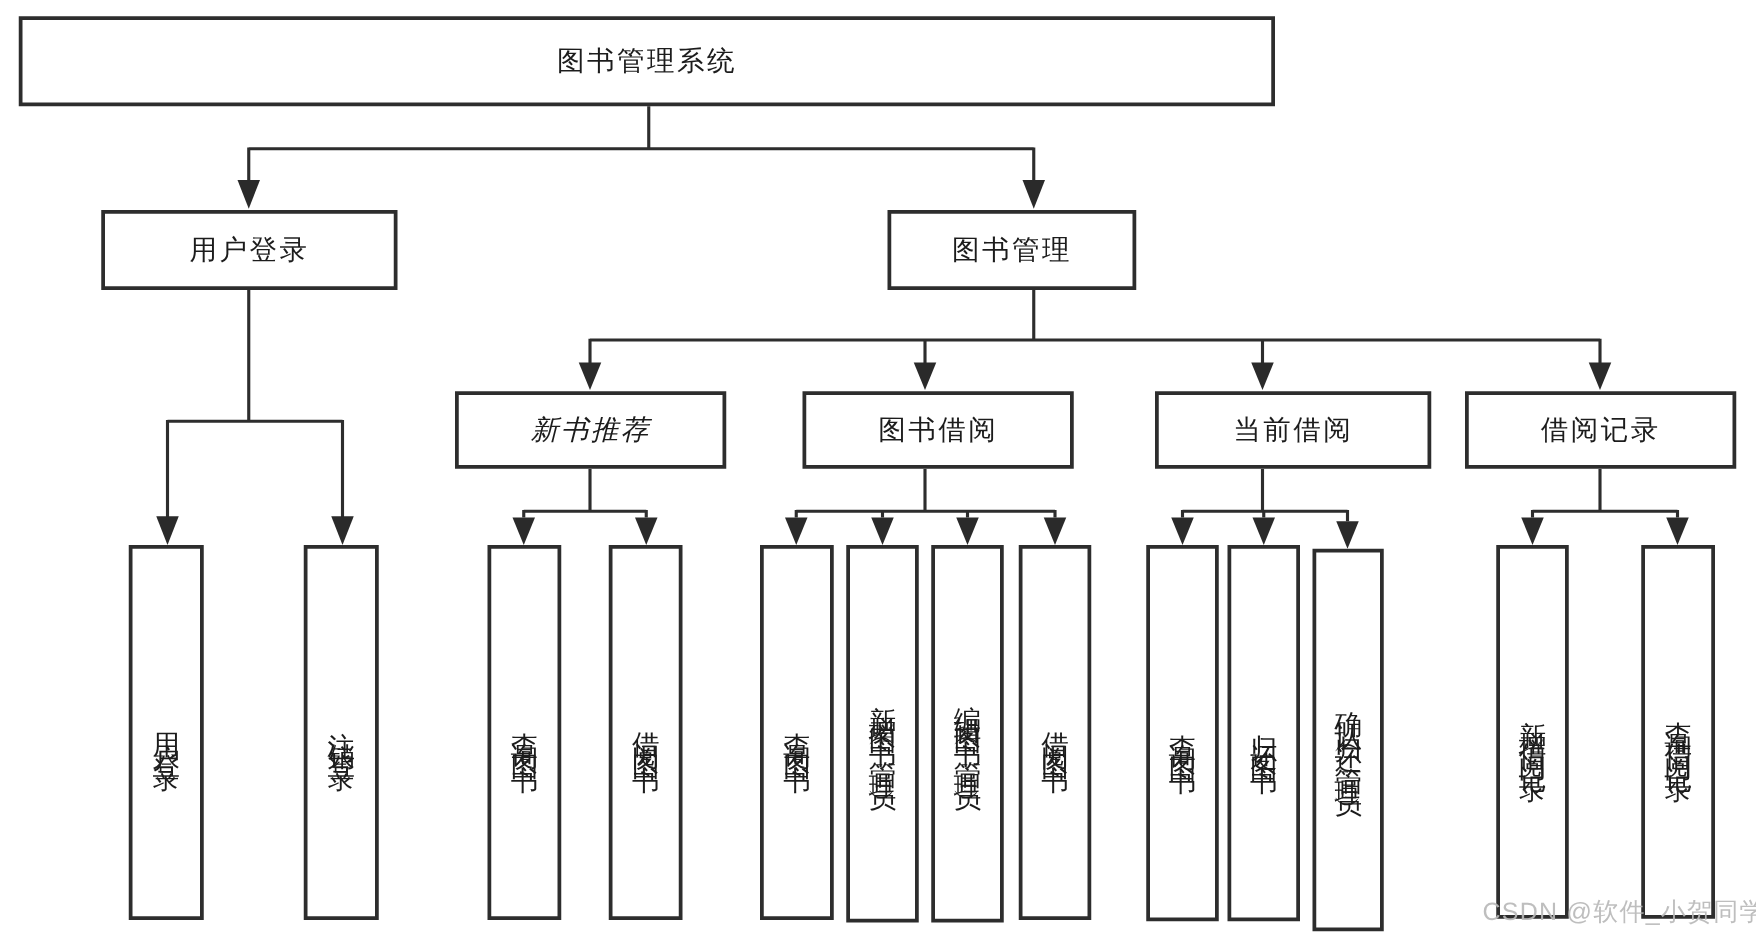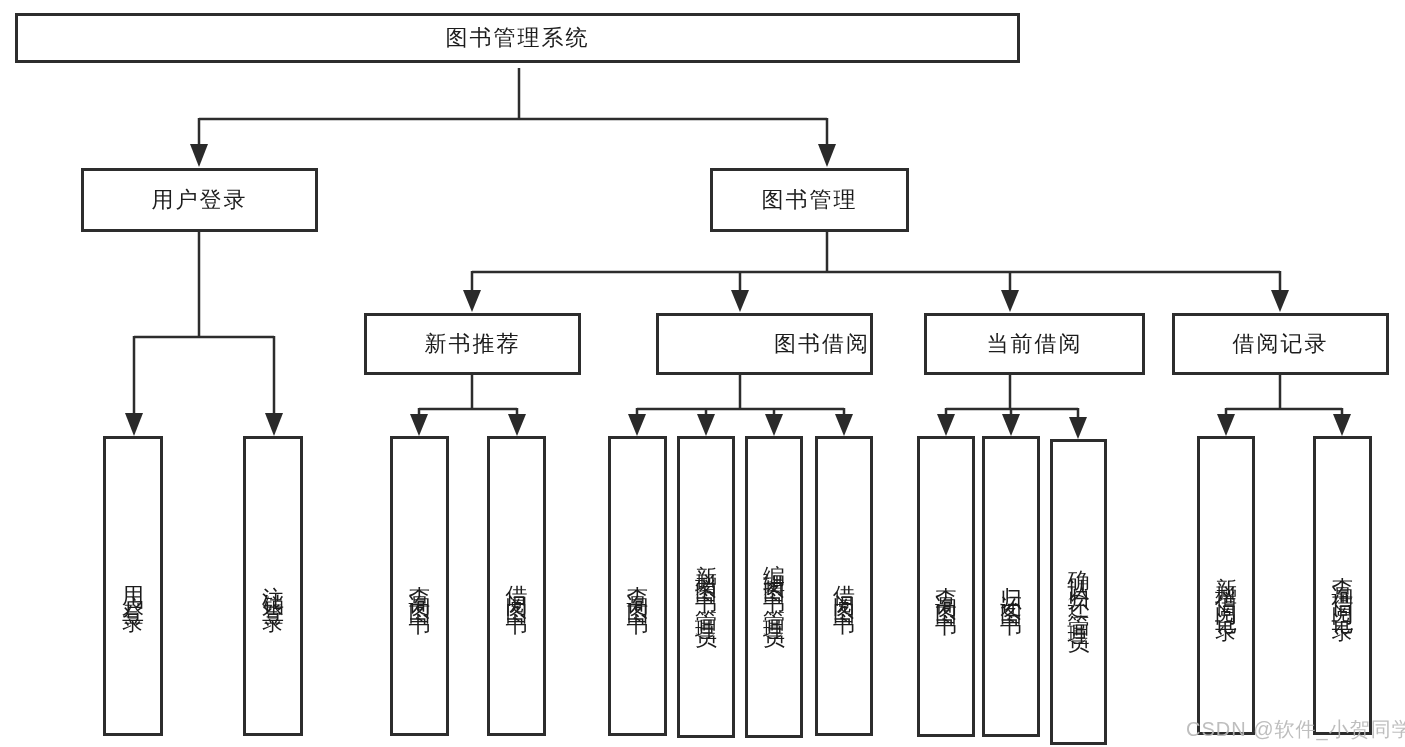--- a/index.html
+++ b/index.html
@@ -89,35 +89,35 @@
       <path d="M765,414 L783,414 L774,436 Z"></path>
       <path d="M835,414 L853,414 L844,436 Z"></path>
       <path d="M937,414 L955,414 L946,436 Z"></path>
       <path d="M1002,414 L1020,414 L1011,436 Z"></path>
       <path d="M1069,417 L1087,417 L1078,439 Z"></path>
       <path d="M1217,414 L1235,414 L1226,436 Z"></path>
       <path d="M1333,414 L1351,414 L1342,436 Z"></path>
     </g>
   </svg>
 
-  <div class="box h" style="left:15px; top:13px; width:1005px; height:50px;">
+  <div class="box h" style="left:15px; top:13px; width:1005px; height:72px;">
     <span>图书管理系统</span>
   </div>
 
   <div class="box h" style="left:81px; top:168px; width:237px; height:64px;">
     <span>用户登录</span>
   </div>
   <div class="box h" style="left:710px; top:168px; width:199px; height:64px;">
     <span>图书管理</span>
   </div>
 
-  <div class="box h" style="left:364px; top:313px; width:217px; height:62px;">
+  <div class="box h" style="left:364px; top:313px; width:217px; height:62px;font-style:italic;">
     <span>新书推荐</span>
   </div>
-  <div class="box h" style="left:656px; top:313px; width:217px; height:62px;justify-content:flex-end;">
+  <div class="box h" style="left:642px; top:313px; width:217px; height:62px;">
     <span>图书借阅</span>
   </div>
   <div class="box h" style="left:924px; top:313px; width:221px; height:62px;">
     <span>当前借阅</span>
   </div>
   <div class="box h" style="left:1172px; top:313px; width:217px; height:62px;">
     <span>借阅记录</span>
   </div>
 
   <div class="box v" style="left:103px; top:436px; width:60px; height:300px;">

